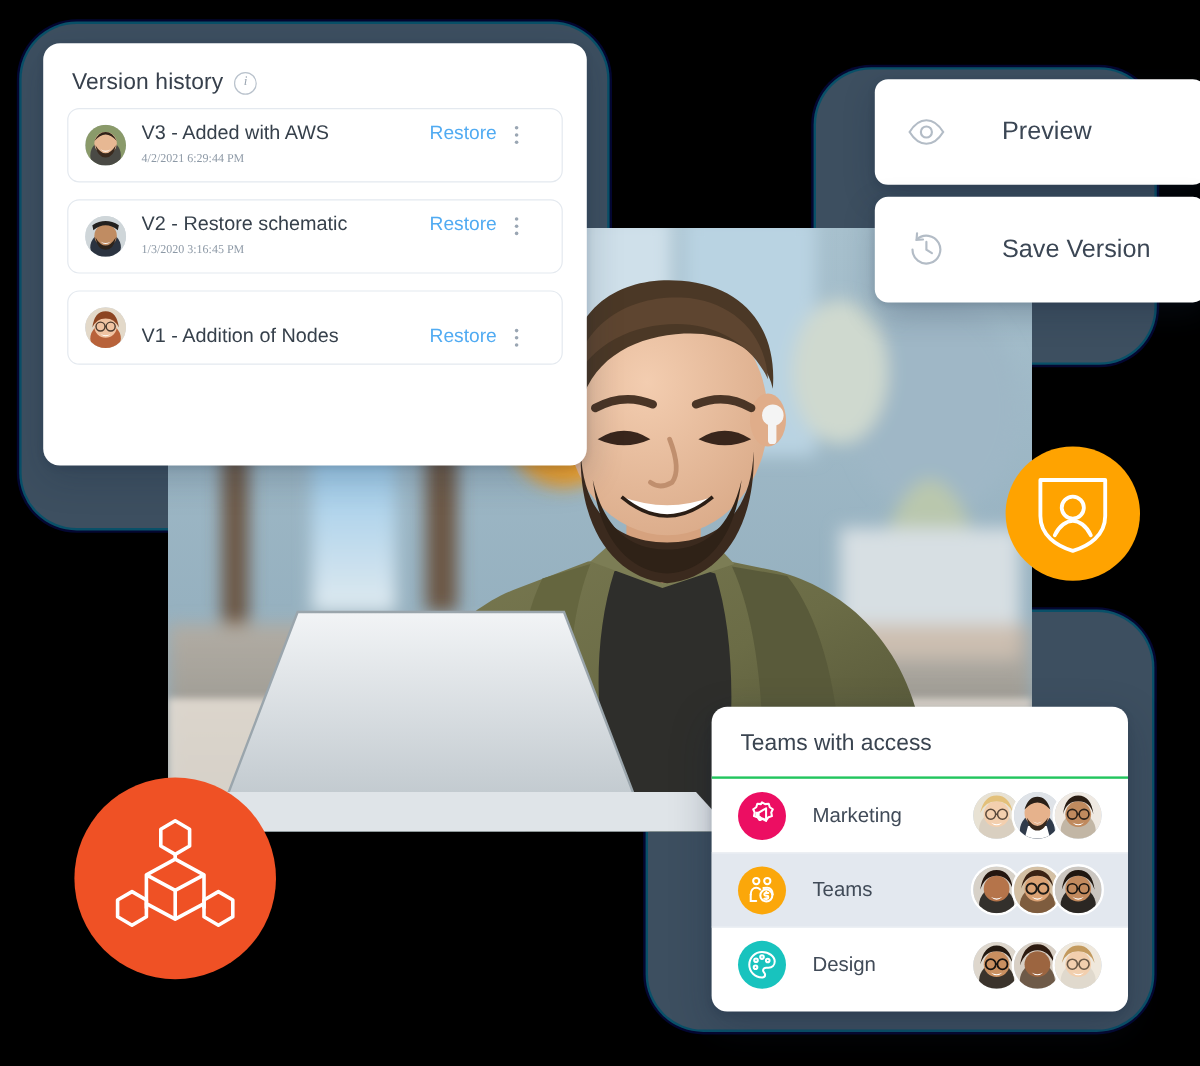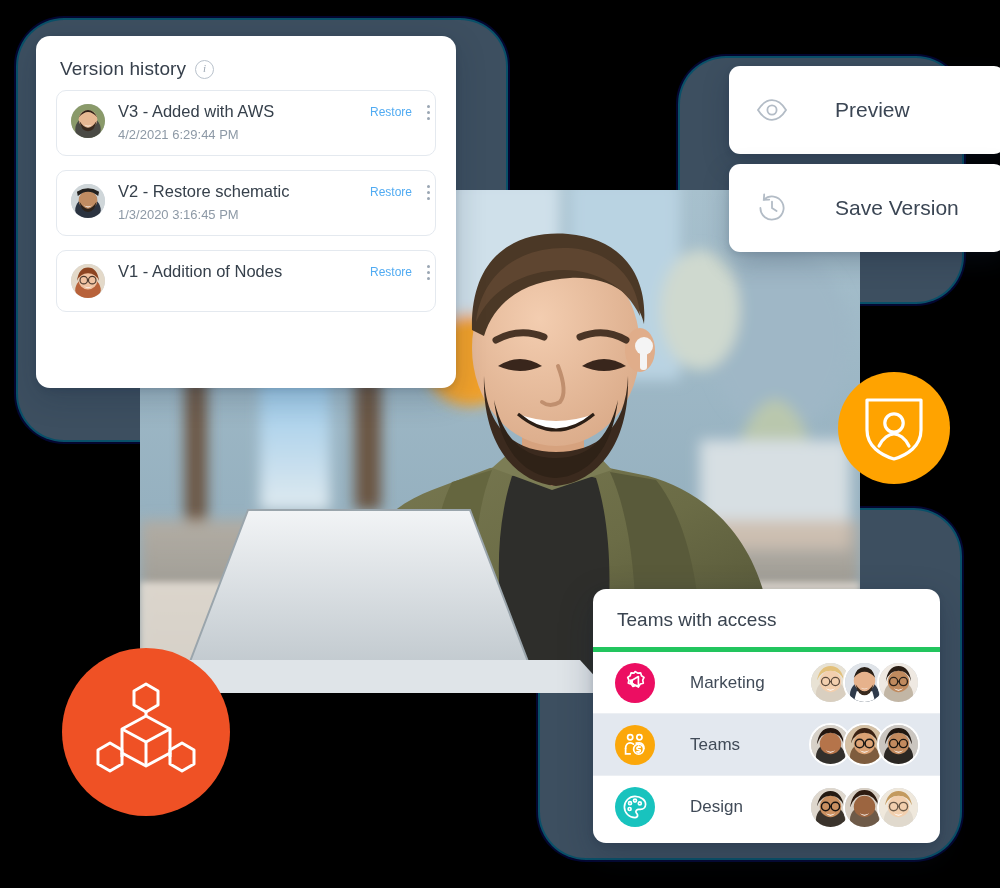--- a/index.html
+++ b/index.html
@@ -41,72 +41,72 @@
   .card{
     position:absolute;
     background:#ffffff;
     border-radius:12px;
     box-shadow:0 10px 30px rgba(20,35,60,.22), 0 2px 6px rgba(20,35,60,.12);
   }
 
   
   #version-panel{
     left:36px; top:36px;
-    width:420px; height:352px;
+    width:453px; height:352px;
     border-radius:14px;
     padding:0;
   }
   .panel-title-row{
     display:flex; align-items:center; gap:9px;
     padding:22px 24px 10px 24px;
   }
   .panel-title{
     font-size:19px; color:#37404c; letter-spacing:.1px;
   }
   .info-icon{
     width:17px;height:17px;border-radius:50%;
     border:1.4px solid #b9c2cc;
     color:#9aa5b1;font-size:11px;line-height:15px;text-align:center;
     font-family:"Liberation Serif", serif;font-style:italic;
   }
   .v-list{padding:0 20px 16px 20px;}
   .v-item{
     border:1px solid #e4e9ef;
     border-radius:10px;
-    padding:11px 0 13px 14px;
+    padding:11px 31px 13px 14px;
     margin-bottom:14px;
     background:#fff;
     display:flex;
-    align-items:flex-start;
+    align-items:flex-end;
     gap:13px;
   }
   .v-item:last-child{margin-bottom:0;}
   .v-avatar{
     width:34px;height:34px;border-radius:50%;
     flex:0 0 34px;overflow:hidden;margin-top:2px;
     background:#cdd5dd;
   }
   .v-avatar svg{display:block;width:100%;height:100%;}
   .v-body{flex:1 1 auto;min-width:0;}
   .v-title-row{display:flex;align-items:center;}
   .v-title{
     font-size:16.5px;color:#36404b;flex:1 1 auto;
     white-space:nowrap;overflow:hidden;text-overflow:ellipsis;
   }
   .restore{
-    font-size:12px;color:#51abf2;margin-left:4px;white-space:nowrap;
+    font-size:16px;color:#51abf2;margin-left:4px;white-space:nowrap;
     cursor:pointer;
   }
   .kebab{
     width:14px;display:flex;flex-direction:column;align-items:center;
     gap:3px;margin-left:9px;margin-top:1px;cursor:pointer;
   }
   .kebab i{width:3px;height:3px;border-radius:50%;background:#9aa6b3;display:block;}
   .v-date{
-    font-size:13px;color:#8d99a6;margin-top:6px;
+    font-size:10px;color:#8d99a6;margin-top:6px;font-family:Liberation Serif, serif;
   }
 
   
   .action-btn{
     position:absolute;
     background:#fff;
     border-radius:11px;
     box-shadow:0 10px 26px rgba(20,35,60,.25), 0 2px 6px rgba(20,35,60,.12);
     display:flex;align-items:center;gap:22px;
     padding:0 26px;
@@ -129,38 +129,38 @@
 
   
   #teams-panel{
     left:593px; top:589px; width:347px; height:254px;
     border-radius:13px; overflow:hidden;
     box-shadow:0 12px 34px rgba(20,35,60,.28), 0 2px 6px rgba(20,35,60,.14);
   }
   .teams-head{
     padding:20px 24px 16px 24px;
     font-size:19px;color:#3a4450;
-    border-bottom:5px solid #22c55e;
+    border-bottom:2px solid #22c55e;
   }
   .team-row{
     display:flex;align-items:center;
     padding:10px 20px 10px 22px;
     height:62px;box-sizing:border-box;
     border-bottom:1px solid #eceff3;
     cursor:pointer;
   }
   .team-row:last-child{border-bottom:none;}
   .team-row.active{background:#e3e8ef;}
   .team-icon{
     width:40px;height:40px;border-radius:50%;flex:0 0 40px;
     display:flex;align-items:center;justify-content:center;
   }
   .team-icon svg{display:block;}
   .team-name{
-    flex:1 1 auto;font-size:17px;color:#414b58;margin-left:35px;
+    flex:1 1 auto;font-size:17px;color:#414b58;margin-left:22px;
   }
   .avatar-stack{display:flex;align-items:center;flex:0 0 auto;}
   .avatar-stack .av{
     width:39px;height:39px;border-radius:50%;overflow:hidden;
     border:2px solid #ffffff;margin-left:-9px;background:#ccd4dc;
   }
   .avatar-stack .av:first-child{margin-left:0;}
   .avatar-stack .av svg{display:block;width:100%;height:100%;}
 </style>
 </head>

